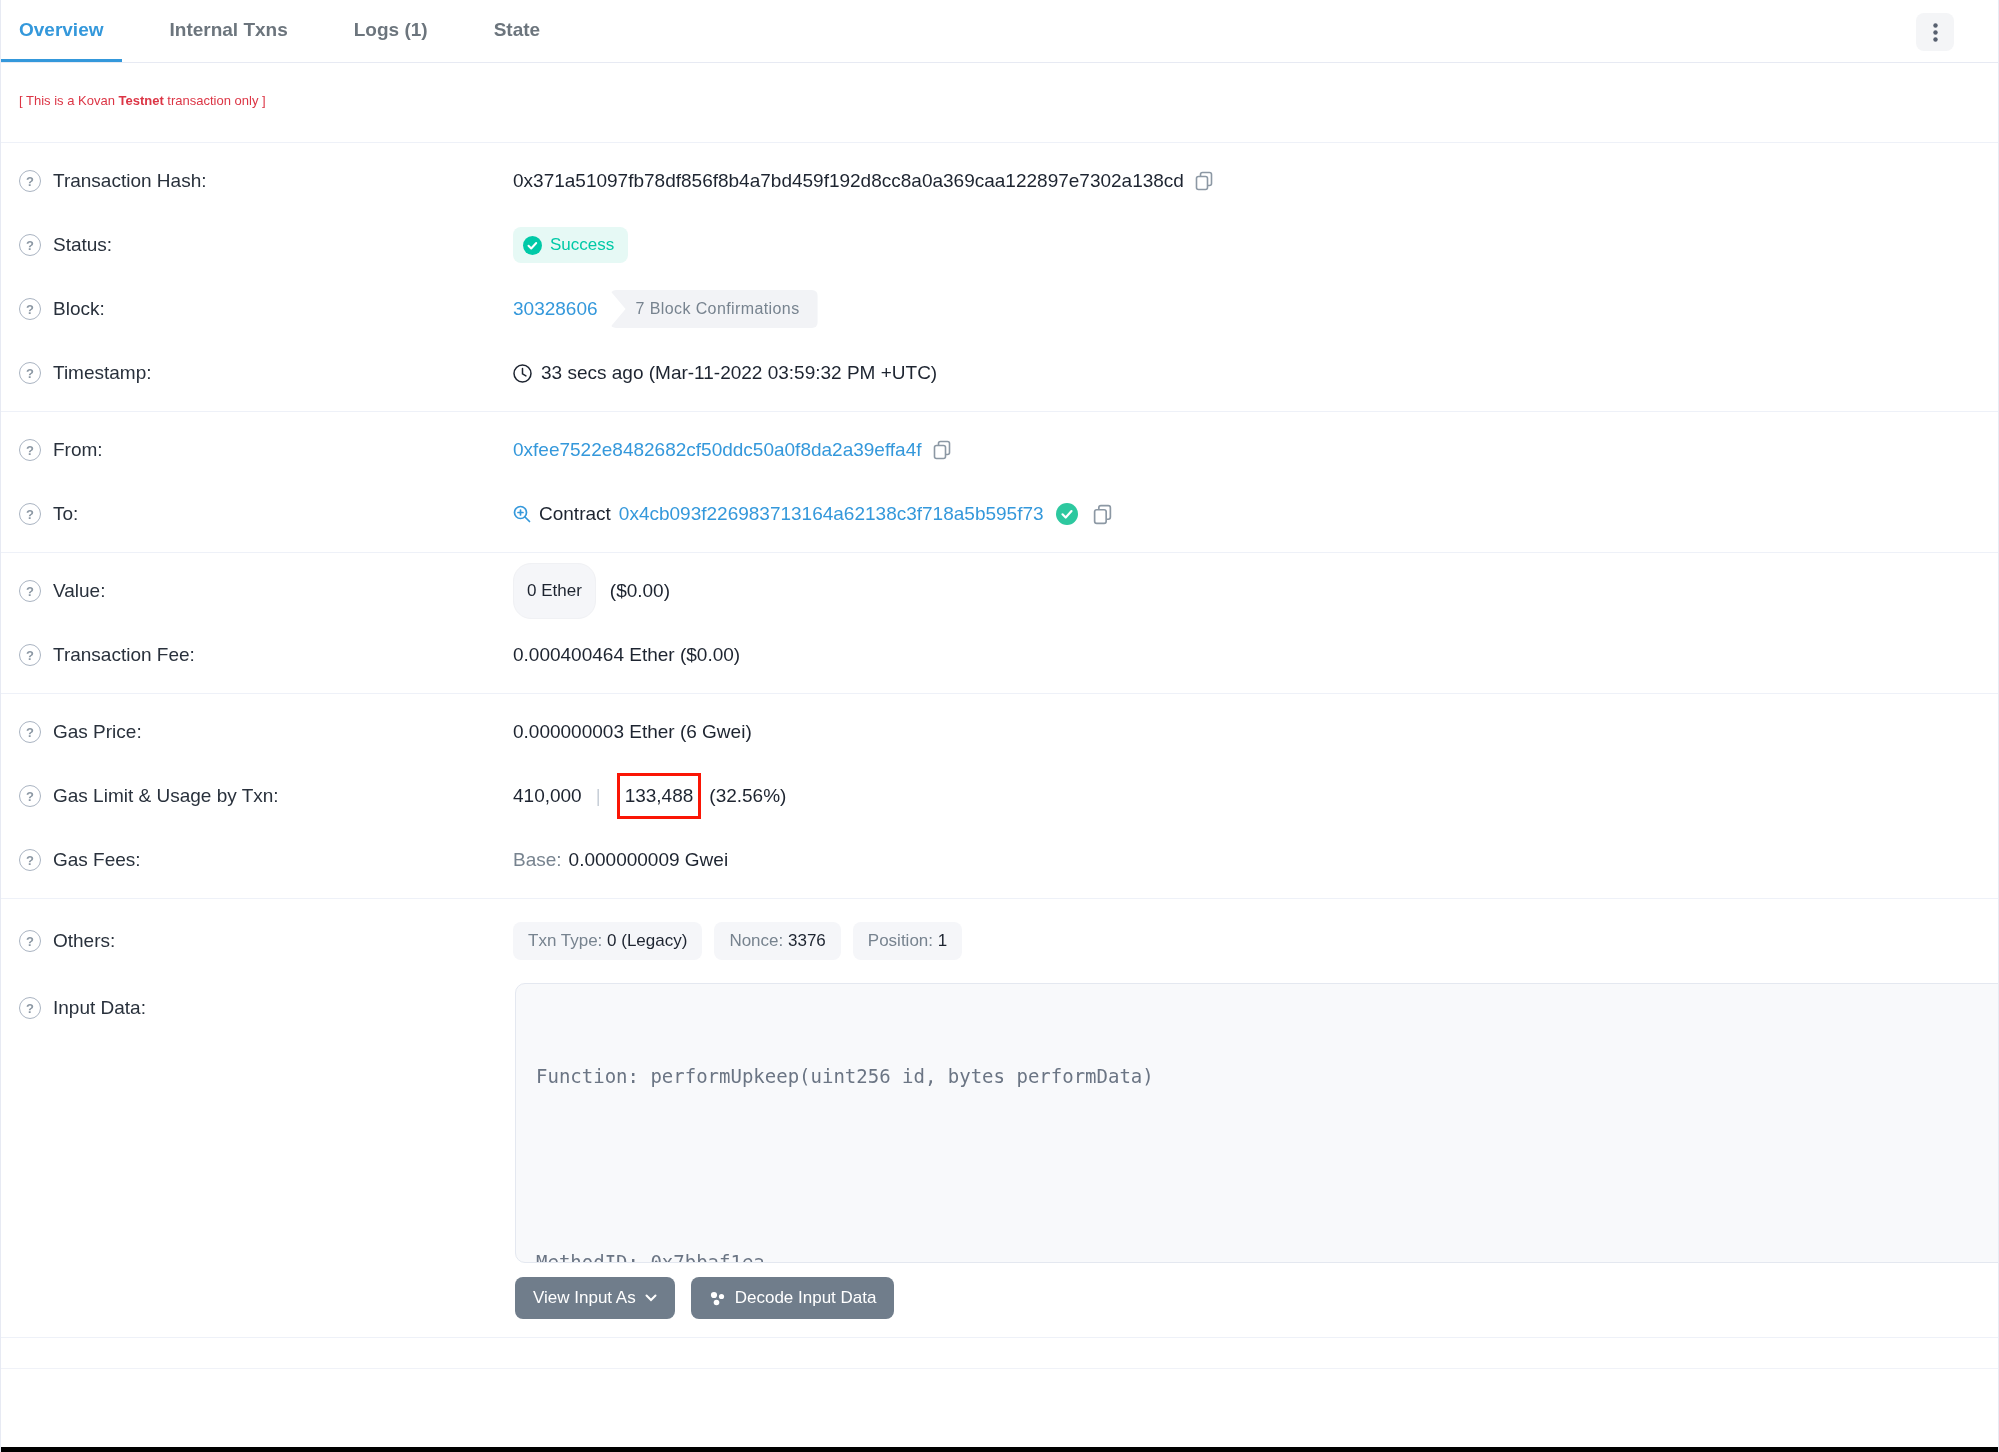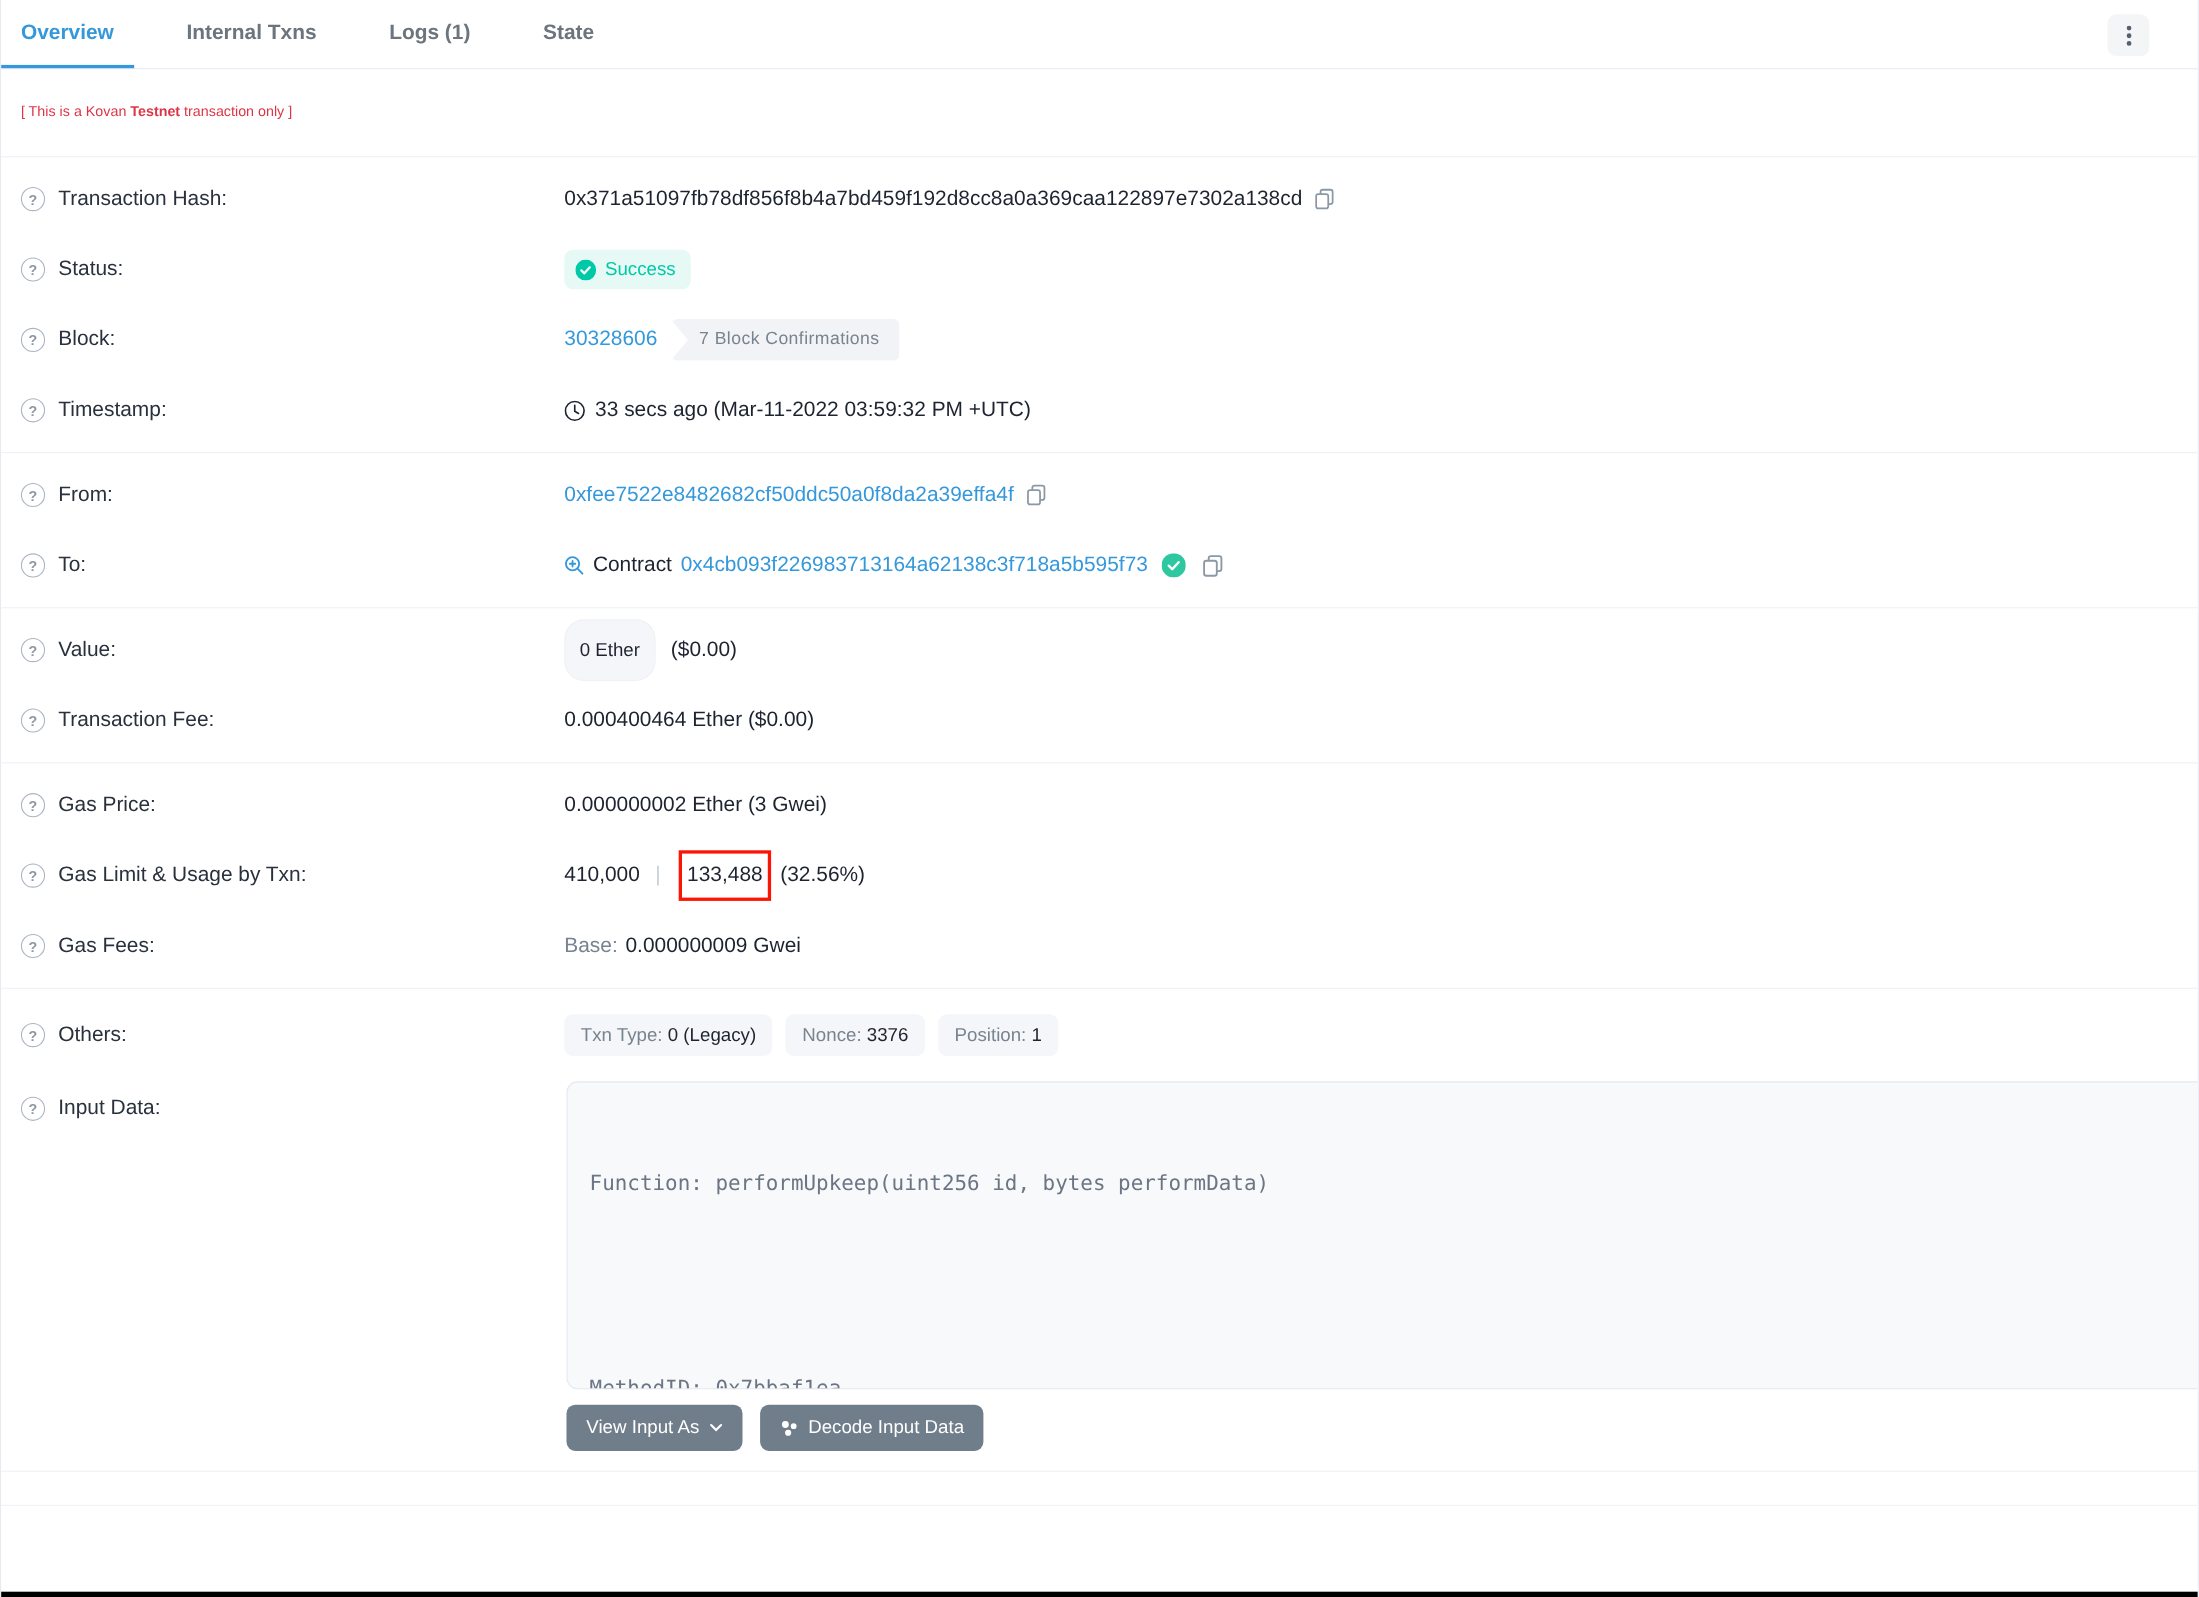--- a/index.html
+++ b/index.html
@@ -211,21 +211,21 @@
     </div>
   </div>
 
   <div class="section">
     <div class="row">
       <div class="label-col">
         <span class="help-icon">?</span>
         <span class="lbl">Gas Price:</span>
       </div>
       <div class="value-col">
-        <span>0.000000002 Ether (3 Gwei)</span>
+        <span>0.000000003 Ether (6 Gwei)</span>
       </div>
     </div>
 
     <div class="row">
       <div class="label-col">
         <span class="help-icon">?</span>
         <span class="lbl">Gas Limit &amp; Usage by Txn:</span>
       </div>
       <div class="value-col">
         <span>410,000</span>

